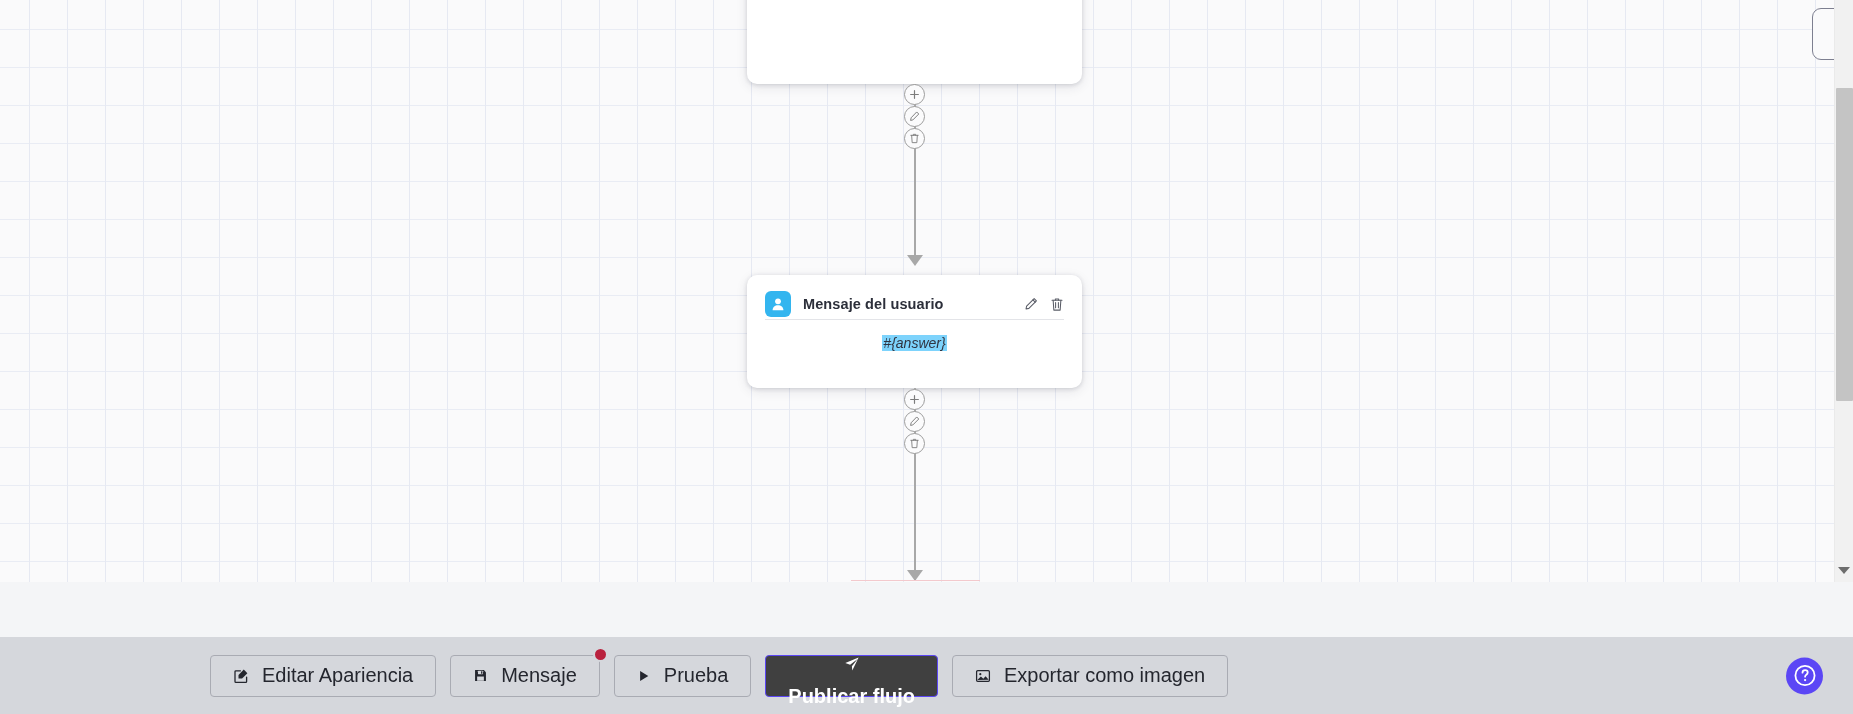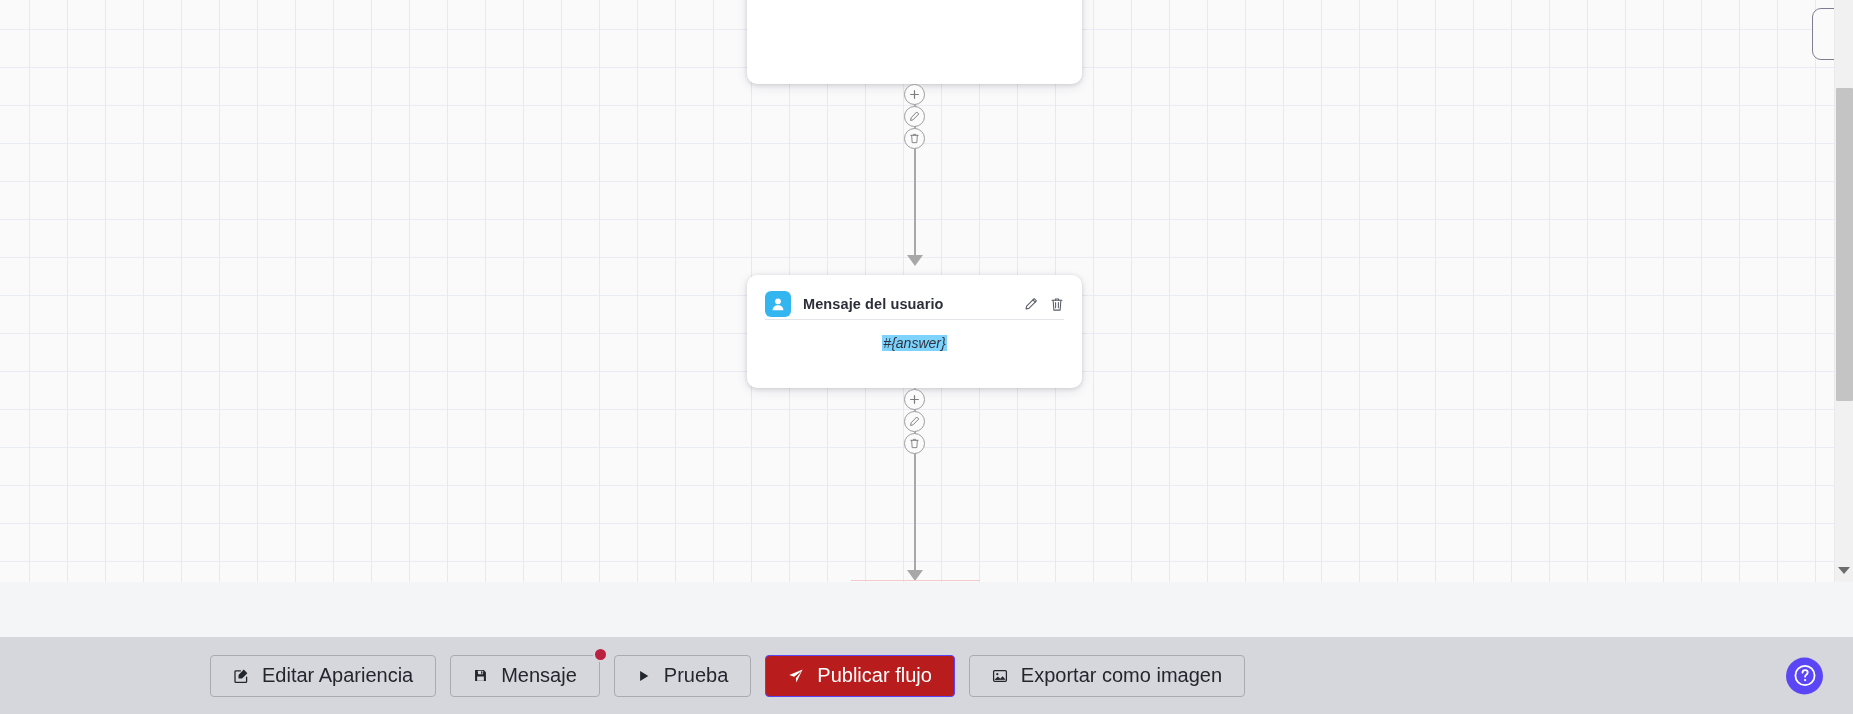--- a/index.html
+++ b/index.html
@@ -245,24 +245,25 @@
     display: flex;
     align-items: center;
     gap: 13px;
     cursor: pointer;
     white-space: nowrap;
   }
   .tb-btn .tb-ico { display: flex; align-items: center; }
   .tb-btn .tb-ico svg { display: block; }
 
   .tb-btn.primary {
-    background: #b91c1c;
+    background: #404040;
     border-color: #5b46f5;
     color: #ffffff;
-    font-weight: normal;
+    font-weight: bold;
+    flex-direction: column;
   }
 
   .tb-dot {
     position: absolute;
     top: -9px;
     right: -9px;
     width: 15px;
     height: 15px;
     border-radius: 50%;
     background: #b9213e;

